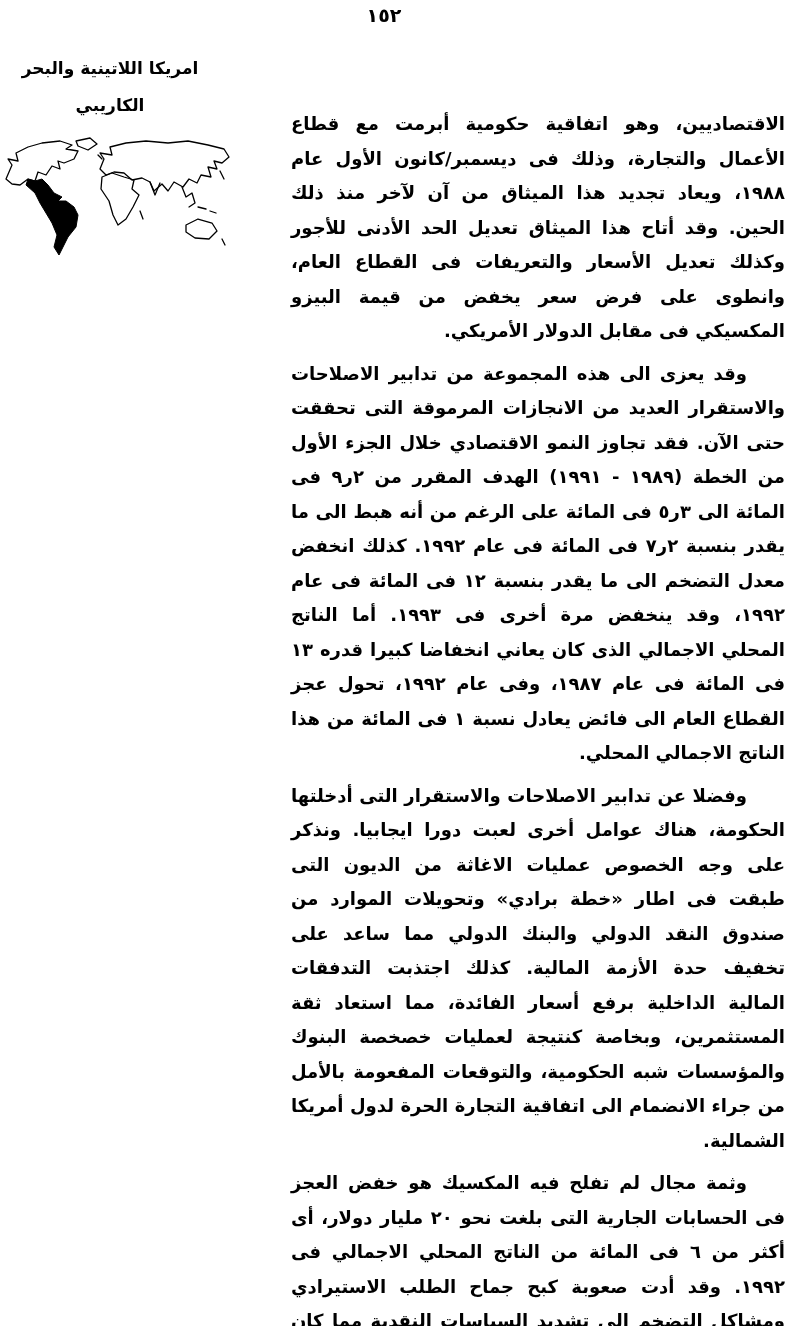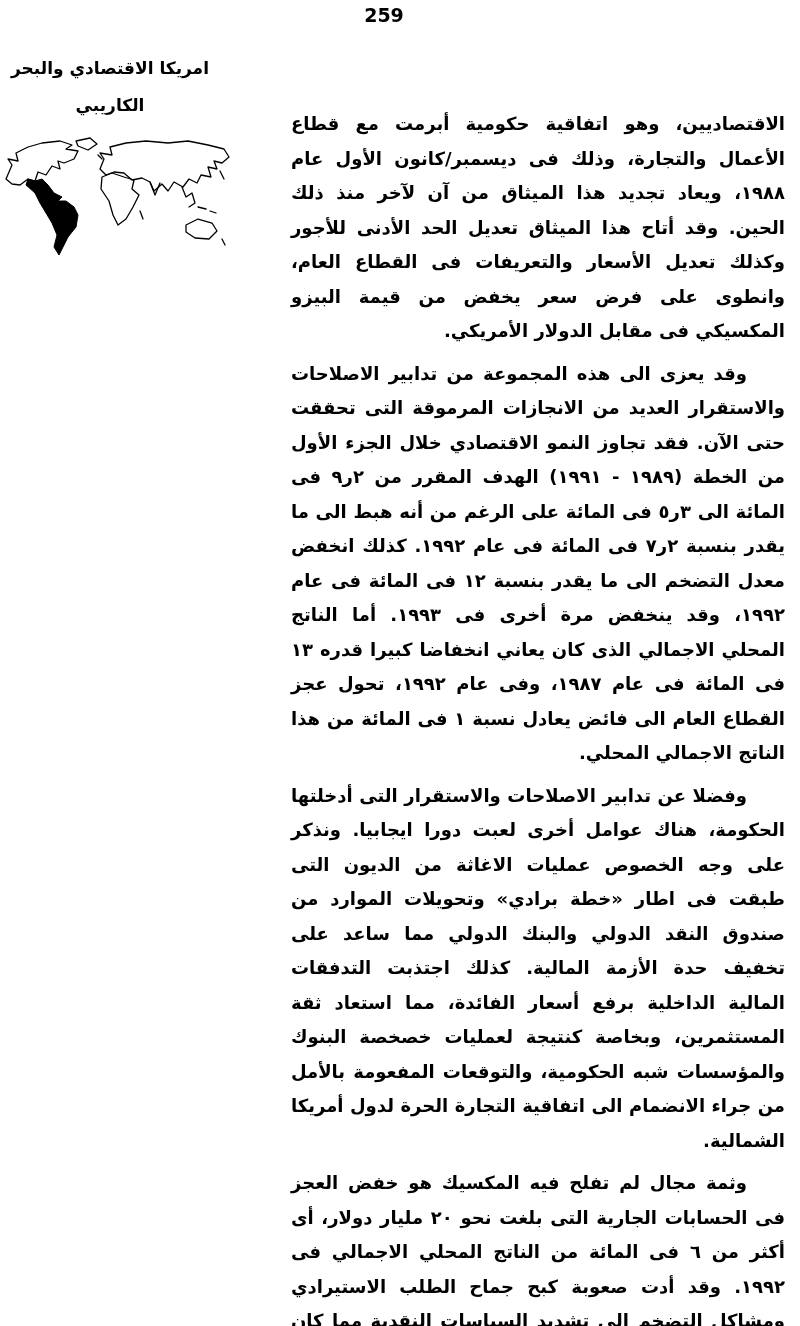--- a/index.html
+++ b/index.html
@@ -30,23 +30,23 @@
     letter-spacing:0;
   }
   .para { margin:8px; text-indent:38px; }
   .para.first { text-indent:0; }
 </style>
 </head>
 <body>
 
 <div>
 
-  <div class="page-number">259</div>
+  <div class="page-number">١٥٢</div>
 
-  <div class="side-heading">امريكا الاقتصادي والبحر الكاريبي</div>
+  <div class="side-heading">امريكا اللاتينية والبحر الكاريبي</div>
 
   <div class="map-wrap">
     <svg viewBox="0 0 230 122" xmlns="http://www.w3.org/2000/svg">
       <g fill="none" stroke="#000" stroke-width="1.3" stroke-linejoin="round" stroke-linecap="round">
         <path d="M4 44 L10 30 L6 24 L16 26 L14 18 L26 12 L40 8 L58 6 L70 10 L64 14 L76 16 L72 24 L62 28 L56 26 L58 34 L50 31 L44 40 L36 37 L33 46 L26 44 L18 50 L10 49 Z"></path>
         <path d="M74 6 L88 3 L95 9 L86 15 L76 11 Z"></path>
         <path d="M98 34 L102 24 L98 18 L110 20 L108 12 L124 8 L144 6 L166 8 L186 6 L206 10 L222 14 L227 22 L220 28 L212 26 L215 34 L206 32 L209 42 L199 40 L195 48 L187 44 L181 52 L172 47 L166 56 L160 49 L152 56 L148 47 L140 43 L130 45 L122 38 L112 37 L104 40 Z"></path>
         <path d="M148 47 L153 60 L158 48"></path>
         <path d="M180 52 L184 62 L190 58 L193 68 L187 72"></path>
         <path d="M196 72 L204 74 M208 76 L214 78 M218 36 L222 44 M96 20 L100 24"></path>

